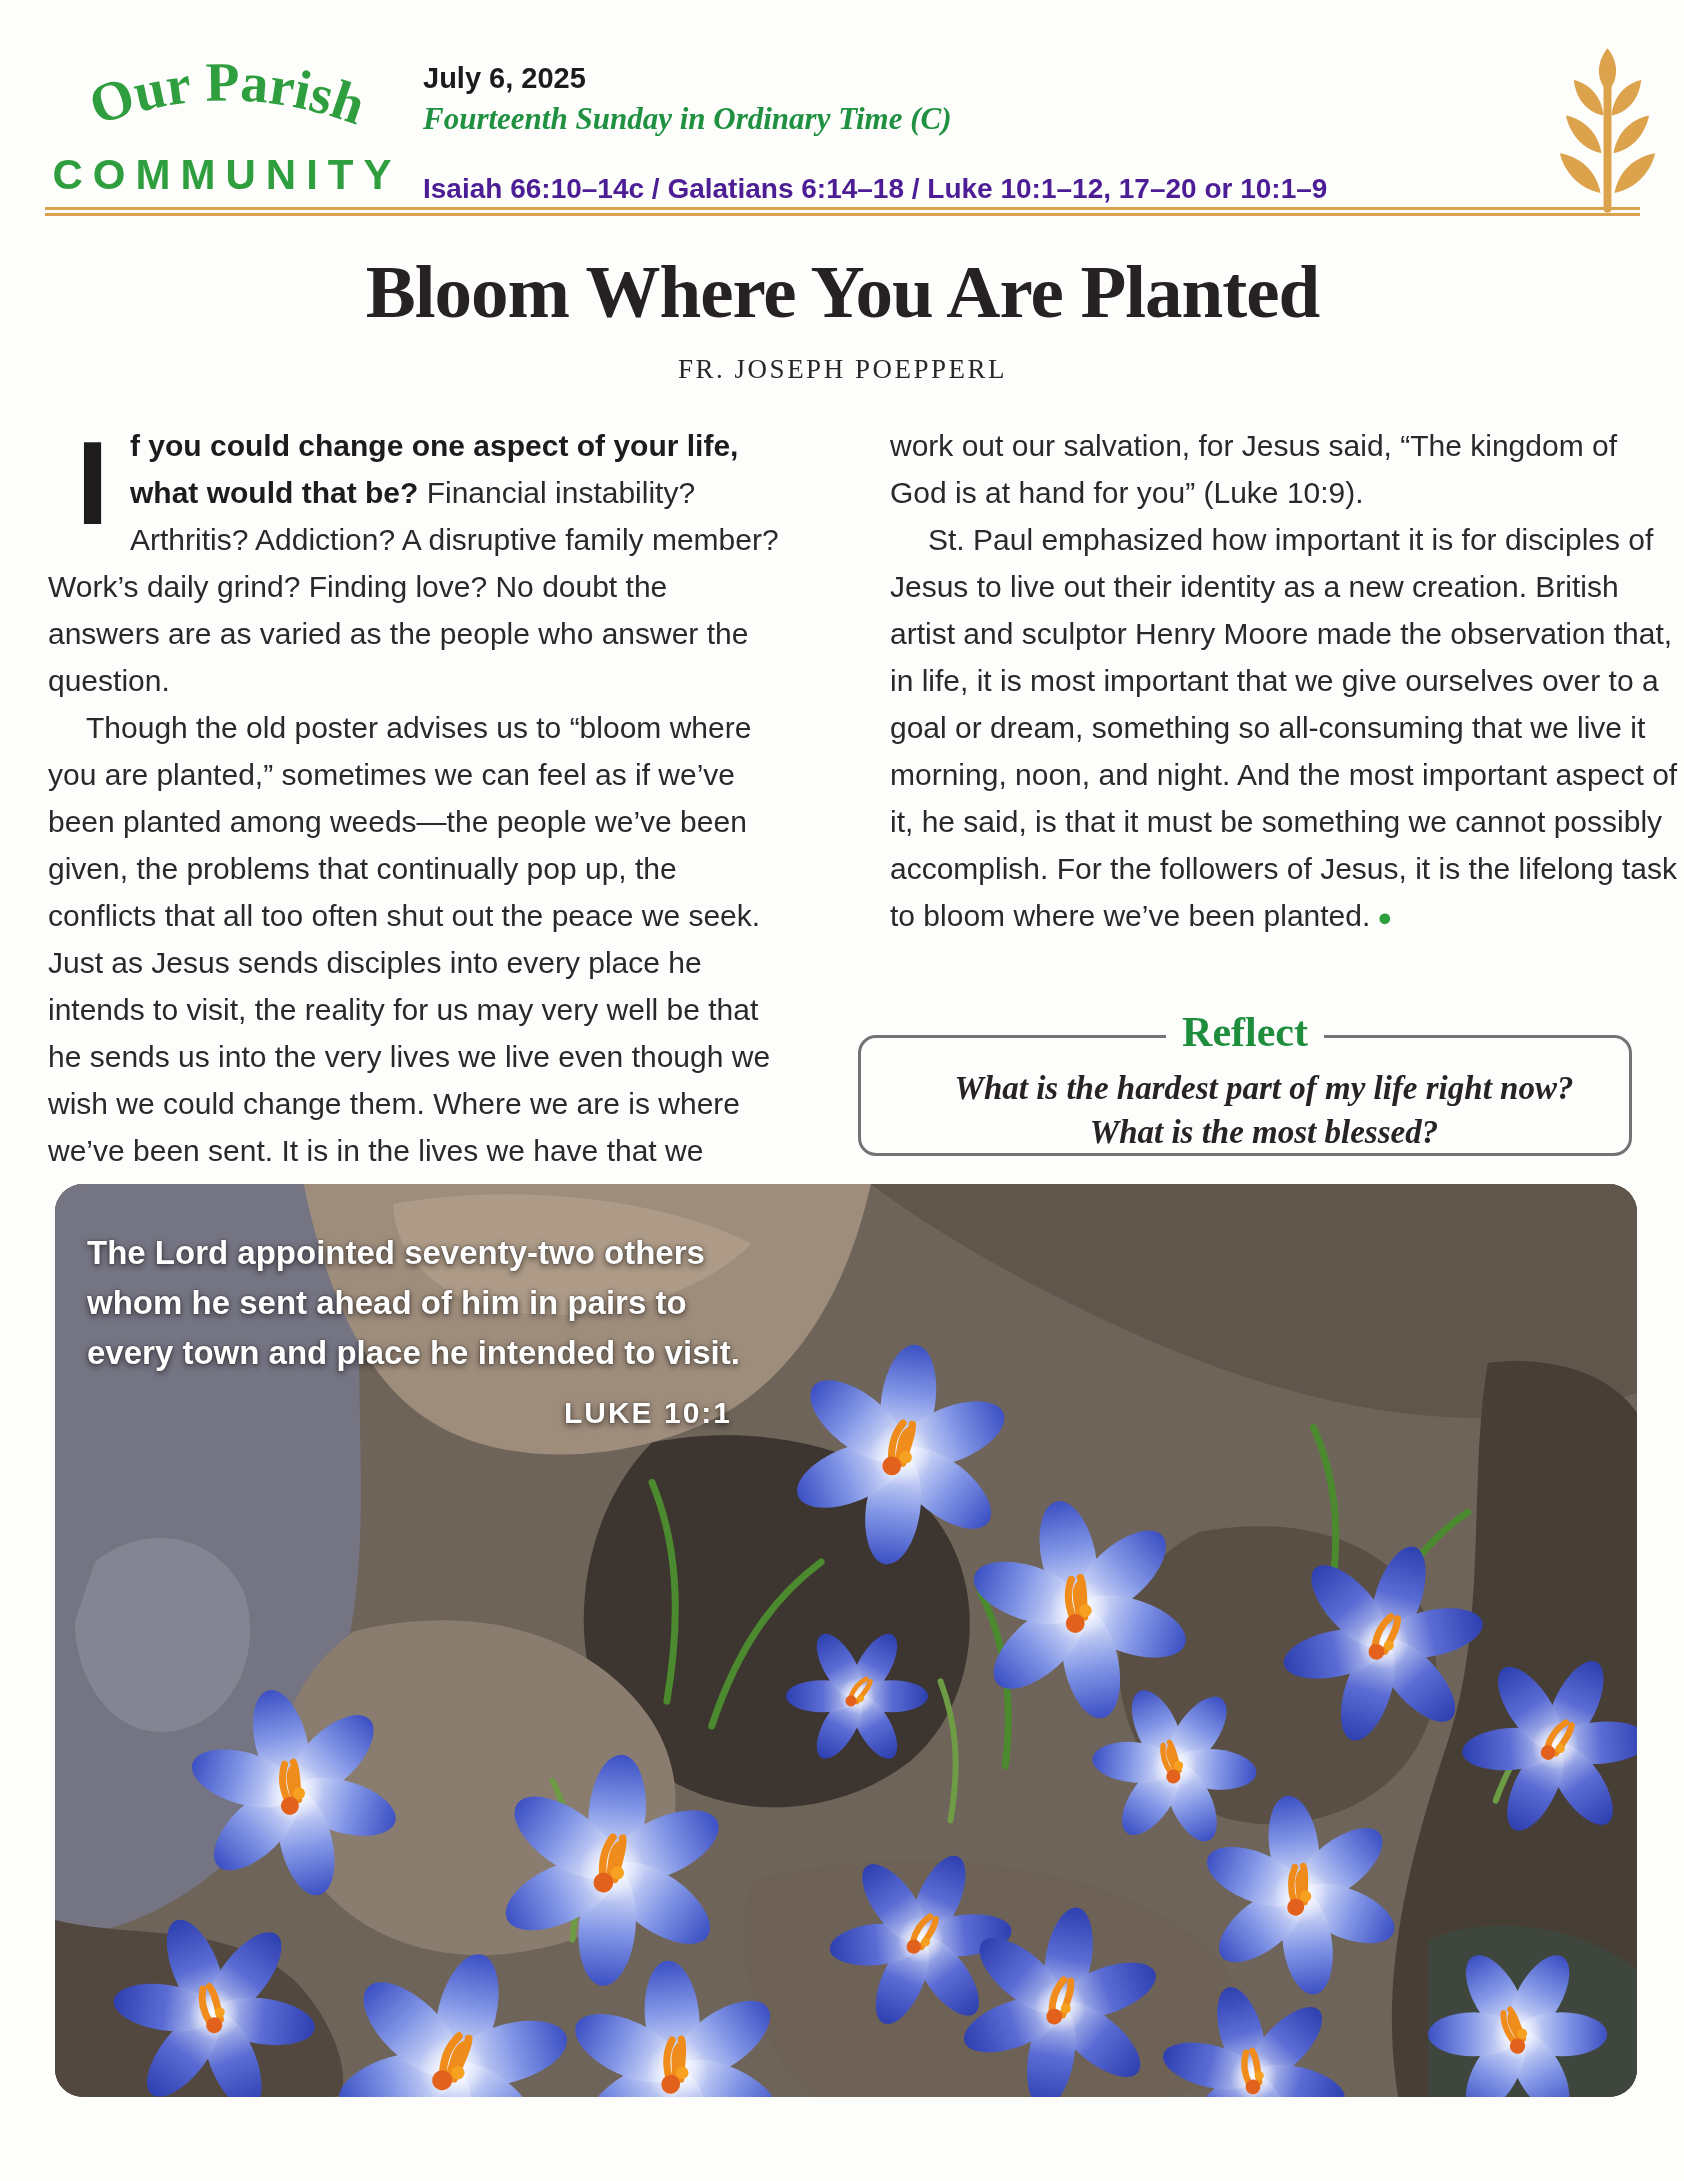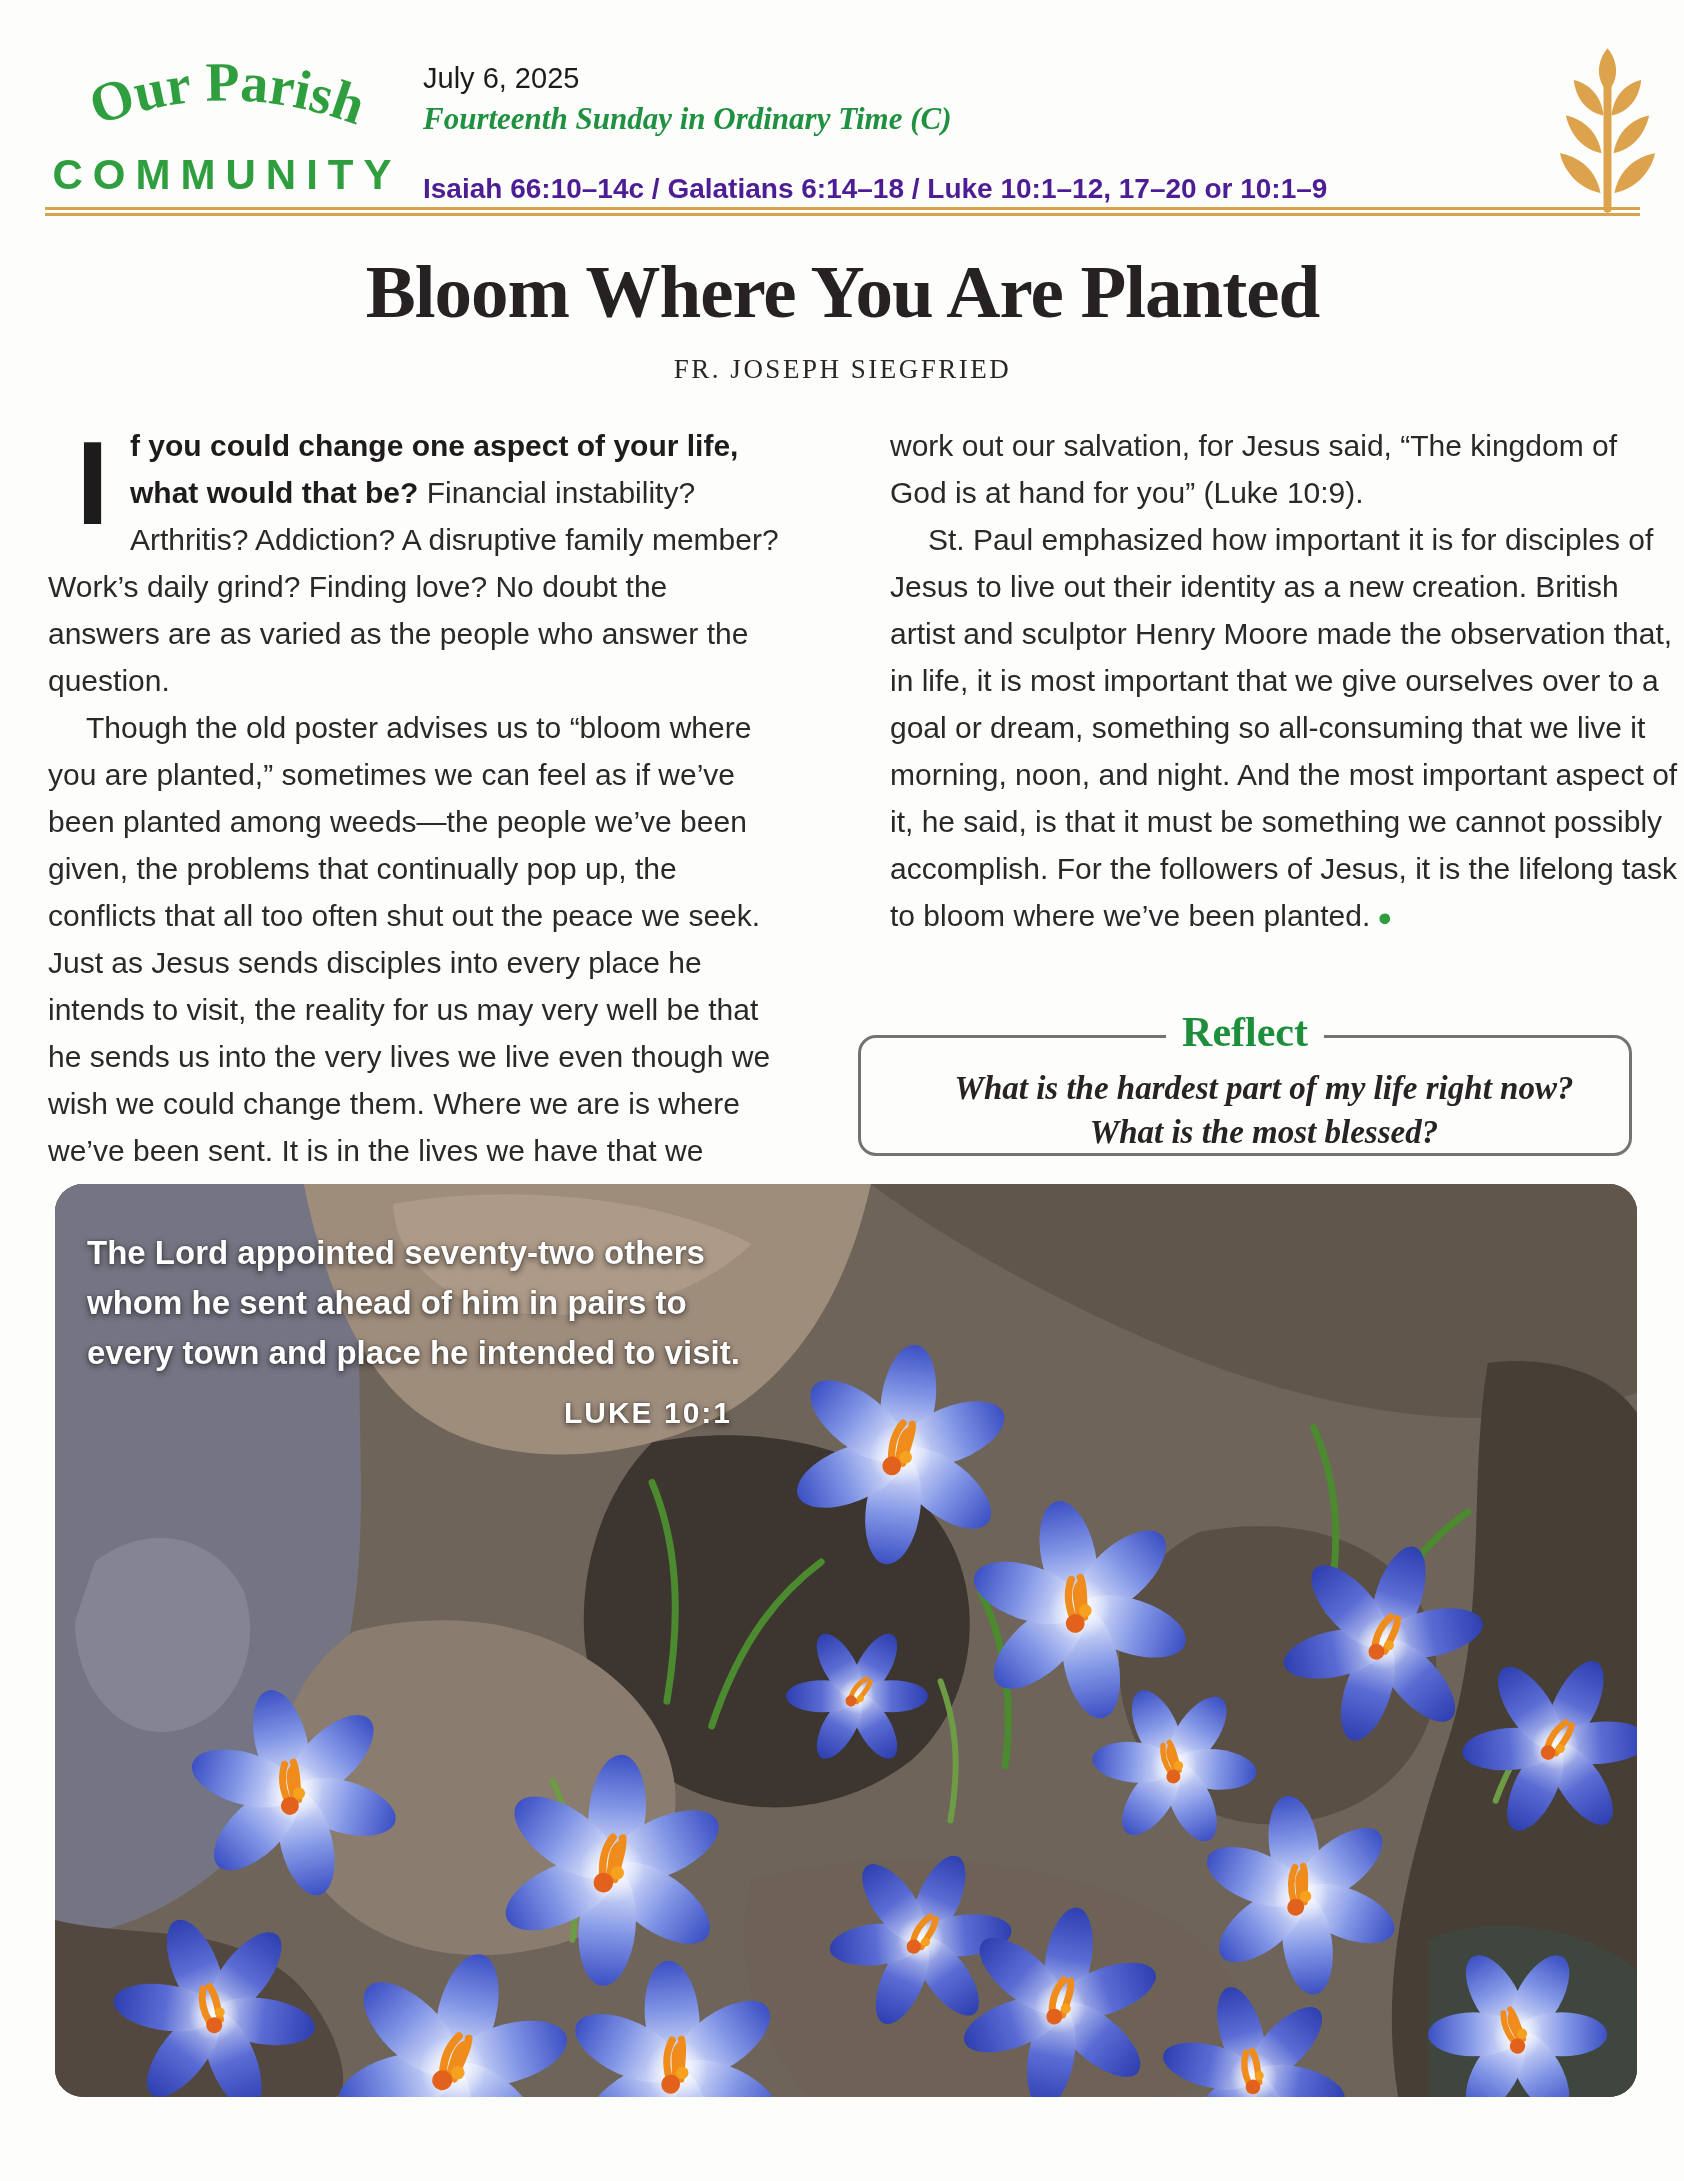--- a/index.html
+++ b/index.html
@@ -10,21 +10,21 @@
     font-family:"Liberation Sans","DejaVu Sans",sans-serif;
     color:#272425;
   }
   
   .logo-svg { position:absolute; left:46px; top:40px; }
   .logo-community {
     position:absolute; left:50px; top:151px; width:354px;
     font-weight:bold; font-size:42px; letter-spacing:10px;
     color:#2f9e3e; text-align:center; white-space:nowrap;
   }
-  .mast-date { position:absolute; left:423px; top:62px; font-size:29px; font-weight:normal; color:#1e1b1c; }
+  .mast-date { position:absolute; left:423px; top:62px; font-size:29px; font-weight:bold; color:#1e1b1c; }
   .mast-sunday {
     position:absolute; left:423px; top:101px; font-size:31px; font-weight:bold; font-style:italic;
     font-family:"Liberation Serif","DejaVu Serif",serif; color:#1f9140;
   }
   .mast-readings { position:absolute; left:423px; top:173px; font-size:28px; font-weight:bold; color:#4c1d95; }
   .wheat-svg { position:absolute; left:1548px; top:46px; }
   .gold-rule {
     position:absolute; left:45px; top:207px; width:1595px; height:9px;
     border-top:3px solid #d9a24c; border-bottom:3px solid #d9a24c;
   }
@@ -115,21 +115,21 @@
       <path d="M18,70 C36,74 50,86 54,108 C34,104 22,88 18,70 Z"></path>
       <path d="M102,70 C84,74 70,86 66,108 C86,104 98,88 102,70 Z"></path>
       <path d="M12,108 C32,112 48,124 53,148 C31,144 16,126 12,108 Z"></path>
       <path d="M108,108 C88,112 72,124 67,148 C89,144 104,126 108,108 Z"></path>
     </g>
   </svg>
 
   <div class="gold-rule"></div>
 
   <h1 class="article-title">Bloom Where You Are Planted</h1>
-  <div class="article-byline">FR. JOSEPH SIEGFRIED</div>
+  <div class="article-byline">FR. JOSEPH POEPPERL</div>
 
   <div class="col col-left">
     <p><span class="dropcap">I</span><span class="lead-bold">f you could change one aspect of your life, what would that be?</span><span> Financial instability? Arthritis? Addiction? A disruptive family member? Work’s daily grind? Finding love? No doubt the answers are as varied as the people who answer the question.</span></p>
     <p class="indent">Though the old poster advises us to “bloom where you are planted,” sometimes we can feel as if we’ve been planted among weeds—the people we’ve been given, the problems that continually pop up, the conflicts that all too often shut out the peace we seek. Just as Jesus sends disciples into every place he intends to visit, the reality for us may very well be that he sends us into the very lives we live even though we wish we could change them. Where we are is where we’ve been sent. It is in the lives we have that we</p>
   </div>
 
   <div class="col col-right">
     <p>work out our salvation, for Jesus said, “The kingdom of God is at hand for you” (Luke 10:9).</p>
     <p class="indent"><span>St. Paul emphasized how important it is for disciples of Jesus to live out their identity as a new creation. British artist and sculptor Henry Moore made the observation that, in life, it is most important that we give ourselves over to a goal or dream, something so all-consuming that we live it morning, noon, and night. And the most important aspect of it, he said, is that it must be something we cannot possibly accomplish. For the followers of Jesus, it is the lifelong task to bloom where we’ve been planted.</span><span class="enddot">●</span></p>
   </div>

